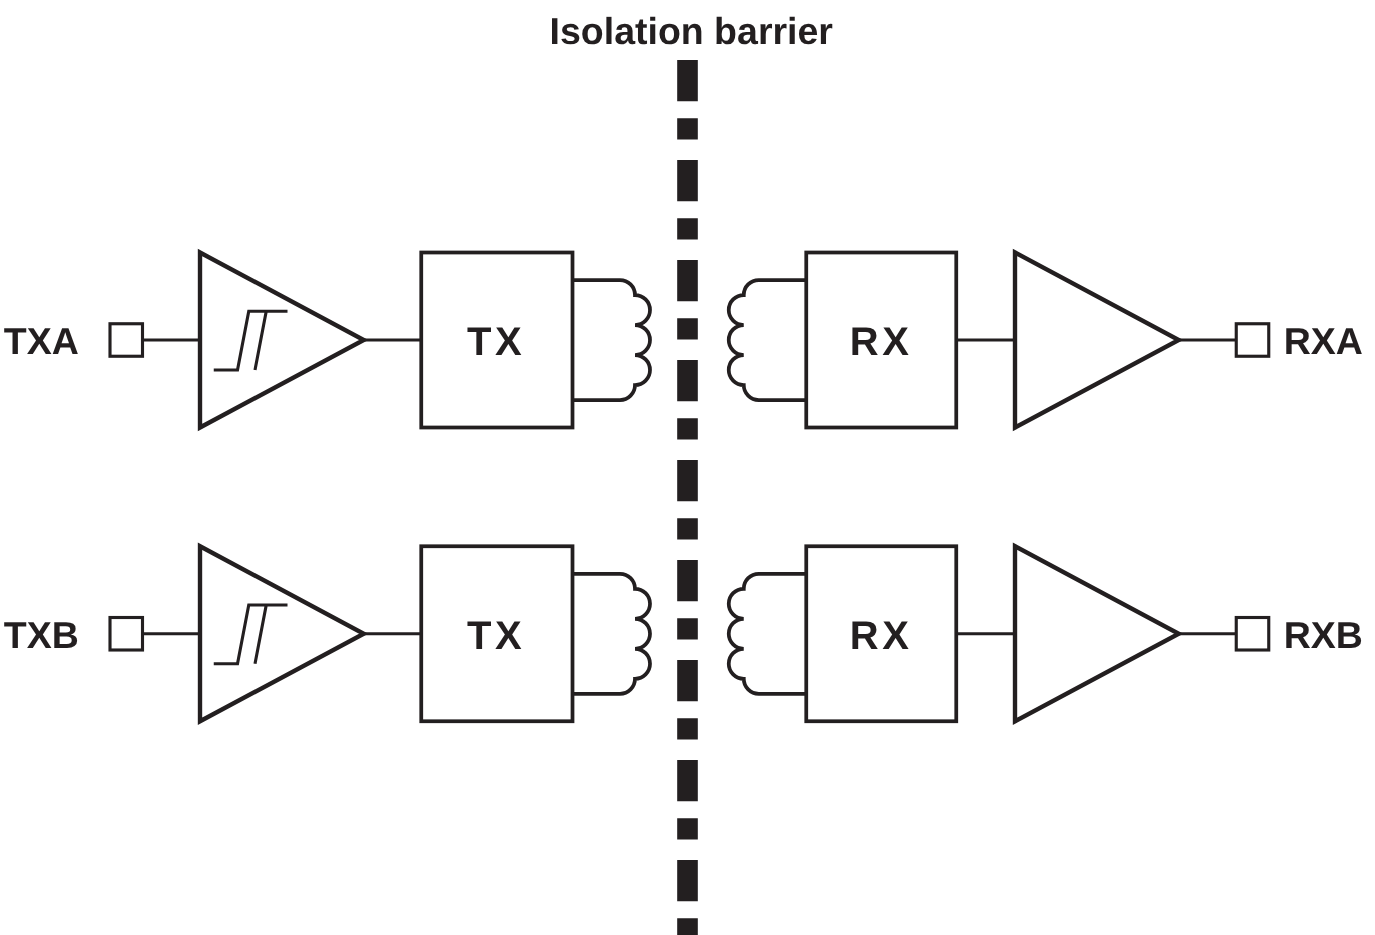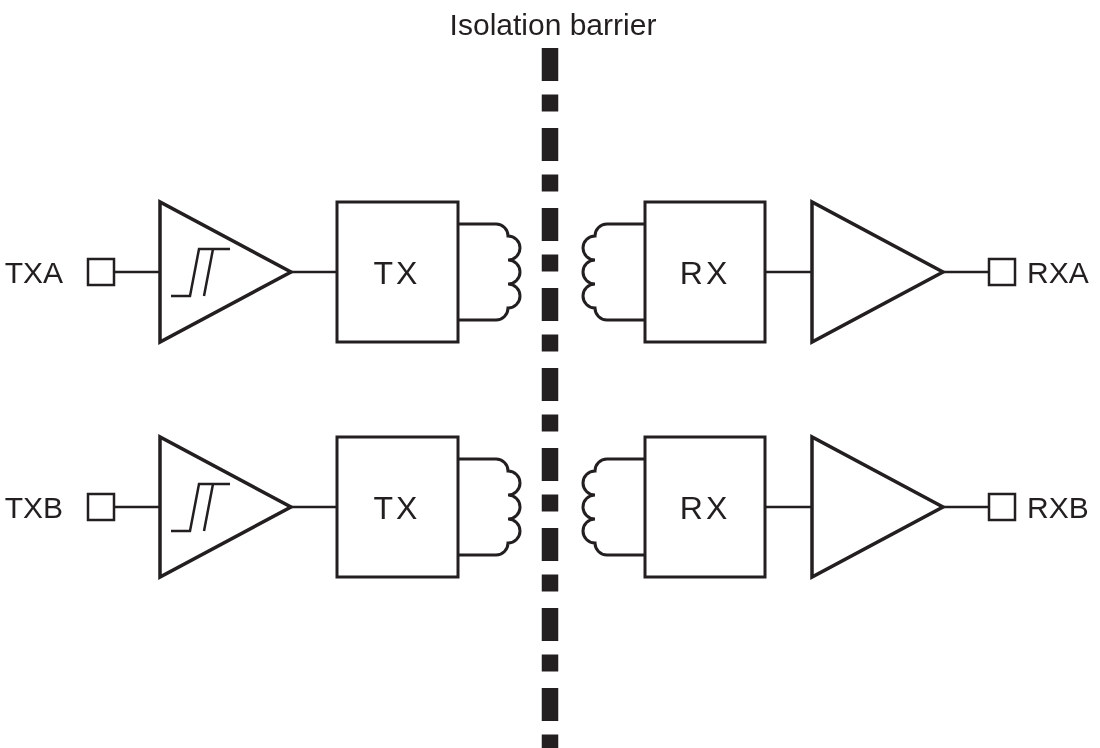--- a/index.html
+++ b/index.html
@@ -3,21 +3,21 @@
 <meta charset="utf-8">
 <style>
   :root { --line-color: #231f20; --bg-color: #ffffff; }
   html, body { margin: 0; padding: 0; }
   body {
     width: 1100px; height: 748px;
     background: var(--bg-color);
     font-family: "Liberation Sans", sans-serif;
     overflow: hidden;
   }
-  .diagram-wrap { position: relative; width: 1100px; height: 748px; }
+  .diagram-wrap { position: relative; width: 1100px; height: 748px; font-weight: bold; }
   svg { display: block; }
   svg text {
     font-family: "Liberation Sans", sans-serif;
     fill: var(--line-color);
   }
   .shape { stroke: var(--line-color); fill: none; }
   .sw25 { stroke-width: 2.5px; }
   .sw3  { stroke-width: 3px; }
   .sw35 { stroke-width: 3.5px; }
   .barrier { stroke: var(--line-color); stroke-width: 16.5px; fill: none; }

